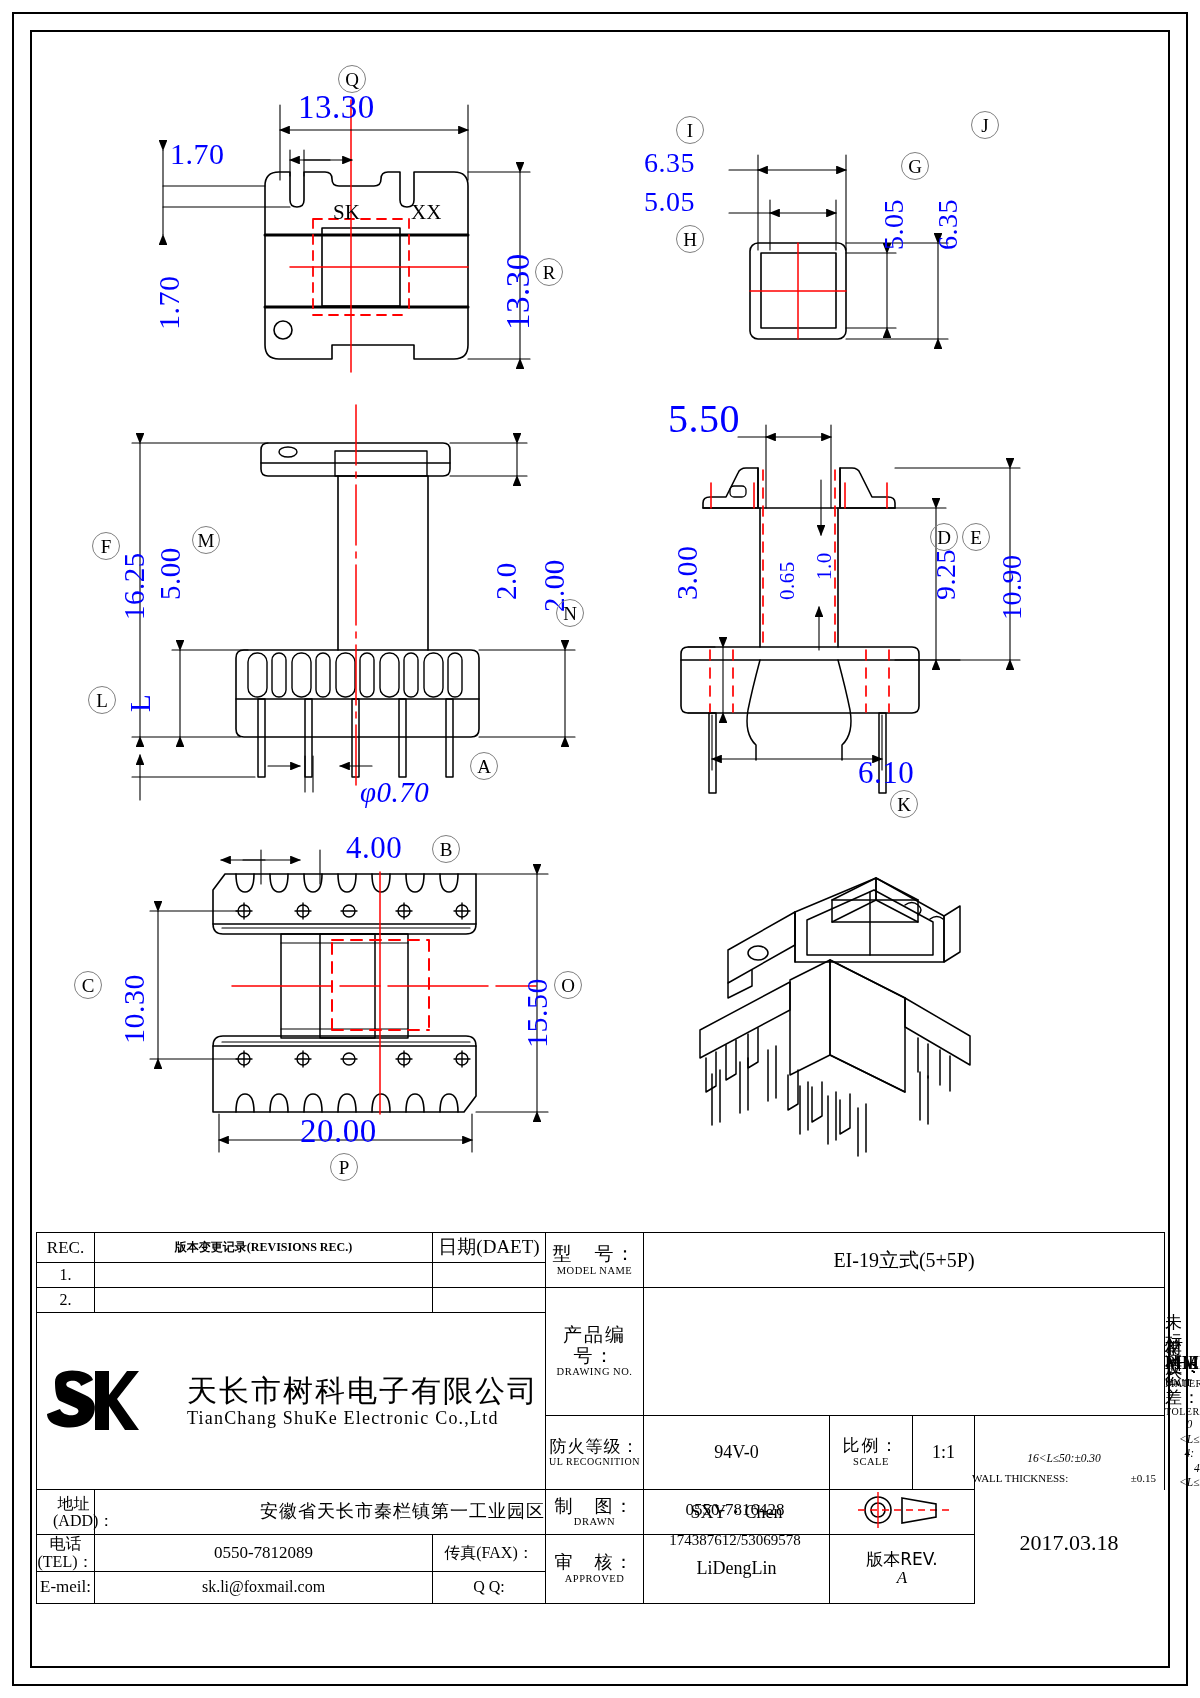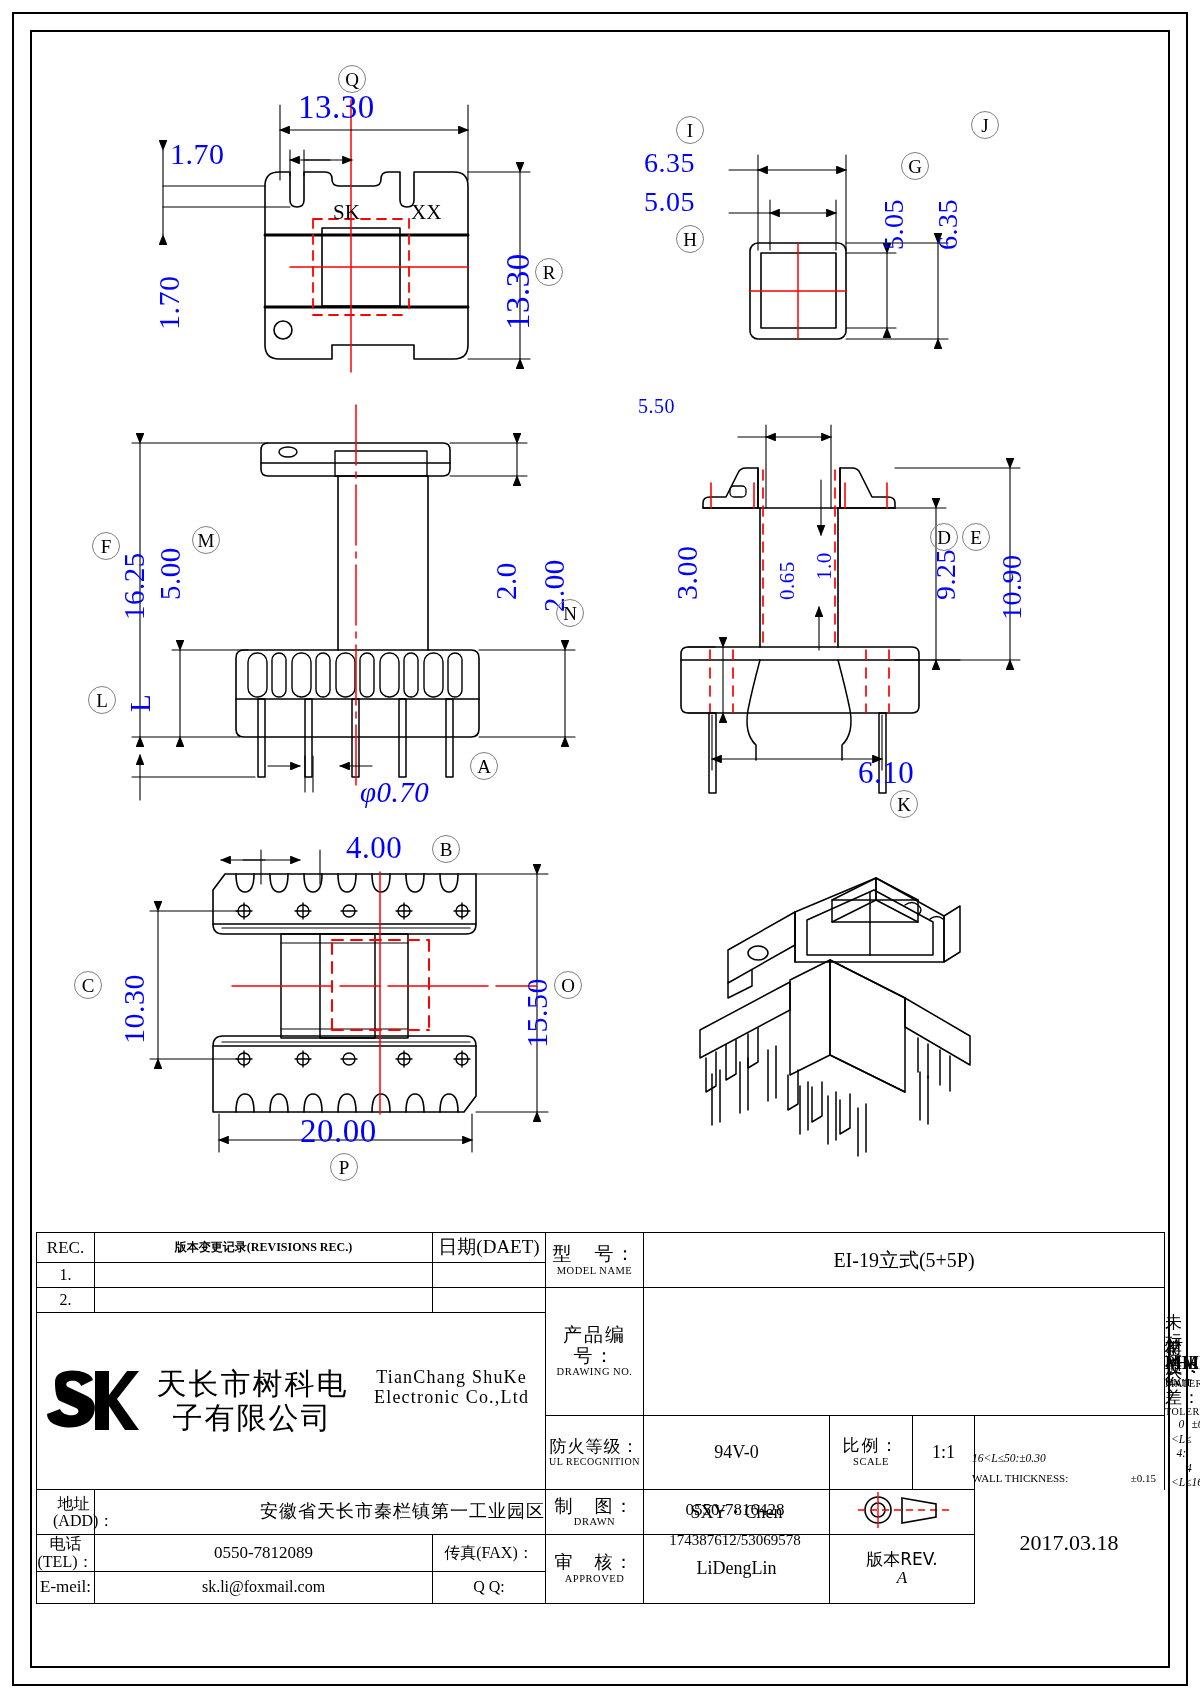--- a/index.html
+++ b/index.html
@@ -90,35 +90,37 @@
   .val-big { font-size: 20px; }
   .val-mid { font-size: 18px; }
   .val-sm  { font-size: 15px; }
   .tol-line {
     font-size: 11.5px;
     font-style: italic;
     font-family: "Liberation Serif", "DejaVu Serif", serif;
     display: flex;
     padding: 0 6px;
     line-height: 1.25;
+    margin-left: 8px;
   }
   #logo-wrap {
     display: flex;
     align-items: center;
     justify-content: flex-start;
     height: 100%;
     padding-left: 10px;
     gap: 8px;
   }
   #sk-logo { flex: 0 0 auto; }
   #company-names {
     display: flex;
-    flex-direction: row;
+    flex-direction: column;
     align-items: flex-start;
     justify-content: flex-end;
+    margin-left: 40px;
   }
   #company-cn {
     font-size: 30px;
     font-family: "DejaVu Sans", "Liberation Sans", sans-serif;
     letter-spacing: 2px;
     line-height: 1.15;
   }
   #company-en {
     font-size: 18px;
     font-family: "Liberation Serif", "DejaVu Serif", serif;
@@ -498,21 +500,21 @@
   <div class="balloon" style="left:88px; top:686px; width:28px; height:28px; line-height:28px; font-size:19px;">L</div>
   <div class="dimtext vert" style="left:124px; top:712px; font-size:29px; transform:rotate(-90deg);">L</div>
 
   <div class="dimtext vert" style="left:490px; top:600px; font-size:29px; transform:rotate(-90deg);">2.0</div>
   <div class="dimtext vert" style="left:538px; top:612px; font-size:29px; transform:rotate(-90deg);">2.00</div>
   <div class="balloon" style="left:556px; top:599px; width:28px; height:28px; line-height:28px; font-size:19px;">N</div>
 
   <div class="dimtext" style="left:360px; top:776px; font-size:29px;font-style:italic;">φ0.70</div>
   <div class="balloon" style="left:470px; top:752px; width:28px; height:28px; line-height:28px; font-size:19px;">A</div>
 
-  <div class="dimtext" style="left:638px; top:395px; font-size:20px;">5.50</div>
+  <div class="dimtext" style="left:668px; top:395px; font-size:40px;">5.50</div>
   <div class="dimtext vert" style="left:670px; top:600px; font-size:30px; transform:rotate(-90deg);">3.00</div>
   <div class="dimtext vert" style="left:775px; top:600px; font-size:21px; transform:rotate(-90deg);">0.65</div>
   <div class="dimtext vert" style="left:812px; top:580px; font-size:21px; transform:rotate(-90deg);">1.0</div>
 
   <div class="balloon" style="left:930px; top:523px; width:28px; height:28px; line-height:28px; font-size:19px;">D</div>
   <div class="dimtext vert" style="left:930px; top:600px; font-size:28px; transform:rotate(-90deg);">9.25</div>
   <div class="balloon" style="left:962px; top:523px; width:28px; height:28px; line-height:28px; font-size:19px;">E</div>
   <div class="dimtext vert" style="left:996px; top:620px; font-size:28px; transform:rotate(-90deg);">10.90</div>
 
   <div class="dimtext" style="left:858px; top:755px; font-size:31px;">6.10</div>
@@ -666,21 +668,21 @@
         <td class="val-sm" style="font-size:16px;margin-top:21px;">Q Q:</td>
       </tr>
     </tbody>
       </table>
   </div>
 
   <div class="plain" style="left:640px; top:1500px; width:190px; text-align:center; font-size:17px;">0550-7816428</div>
   <div class="plain" style="left:640px; top:1532px; width:190px; text-align:center; font-size:15px;">174387612/53069578</div>
   <div class="plain" style="left:974px; top:1530px; width:190px; text-align:center; font-size:22px;">2017.03.18</div>
   <div class="plain" style="left:966px; top:1452px; width:196px; font-size:11.5px; font-style:italic;
-              display:flex; justify-content:flex-start; padding:0 6px;">
+              display:flex; justify-content:center; padding:0 6px;">
     <span>16&lt;L≤50:</span>
     <span>±0.30</span>
   </div>
   <div class="plain" style="left:966px; top:1472px; width:196px; font-size:11px;
               display:flex; justify-content:space-between; padding:0 6px;">
     <span>WALL THICKNESS:</span>
     <span>±0.15</span>
   </div>
 
 </div>

